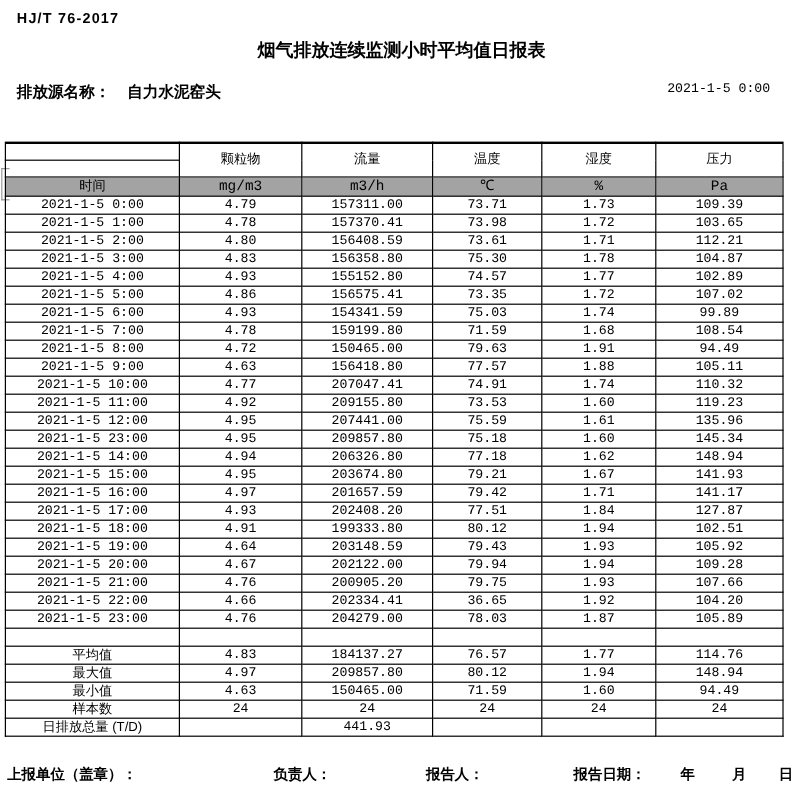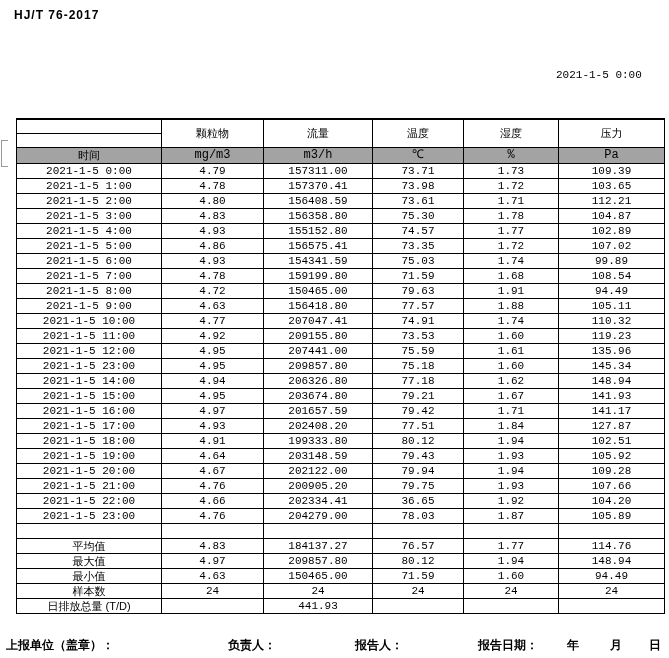--- a/index.html
+++ b/index.html
@@ -6,21 +6,21 @@
   #page{position:relative;width:669px;height:658px;background:#ffffff;overflow:hidden;
         font-family:"Liberation Sans","DejaVu Sans",sans-serif;color:#000;}
   .mono{font-family:"Liberation Mono","DejaVu Sans Mono",monospace;}
   .doc-standard{position:absolute;left:14px;top:8px;font-size:12px;font-weight:bold;letter-spacing:1px;}
   .doc-title{position:absolute;left:0;top:33px;width:100%;text-align:center;font-size:15px;font-weight:bold;}
   .source-row{position:absolute;left:14px;top:68px;font-size:13px;font-weight:bold;}
   .source-name{margin-left:14px;}
   .report-datetime{position:absolute;left:556px;top:69px;font-size:11px;}
   .margin-mark{position:absolute;left:1px;top:140px;width:6px;height:25px;
                border-left:1px solid #999;border-top:1px solid #999;border-bottom:1px solid #999;}
-  table.report{position:absolute;left:16px;top:118px;border-collapse:collapse;table-layout:fixed;
+  table.report{position:absolute;left:4px;top:118px;border-collapse:collapse;table-layout:fixed;
                width:648px;border:1px solid #000;border-top:2px solid #000;padding-left:14px;}
   table.report td{border:1px solid #000;padding:0 2px;text-align:center;overflow:hidden;
                   white-space:nowrap;font-size:11px;line-height:13px;}
   tr.hdr-split td{height:13px;}
   td.pollutant{font-size:12px;font-family:"Liberation Sans","DejaVu Sans",sans-serif;}
   tr.units-row td{height:15px;background:#a3a3a3;}
   tr.units-row td.unit{font-size:12px;}
   tr.data-row td, tr.summary-row td{height:14px;}
   tr.spacer-row td{height:14px;}
   td.num{font-family:"Liberation Mono","DejaVu Sans Mono",monospace;font-size:11px;}
@@ -30,21 +30,25 @@
   .footer-sign span{position:absolute;top:0;}
   .lbl-unit{left:6px;} .lbl-resp{left:228px;} .lbl-reporter{left:355px;} .lbl-date{left:478px;}
   .lbl-year{left:567px;} .lbl-month{left:610px;} .lbl-day{left:649px;}
 </style>
 </head>
 <body>
 
 <div id="page">
 
   <div class="doc-standard">HJ/T  76-2017</div>
-
+  <div class="doc-title">烟气排放连续监测小时平均值日报表</div>
+
+  <div class="source-row">
+    <span>排放源名称：</span><span class="source-name">自力水泥窑头</span>
+  </div>
   <div class="report-datetime mono">2021-1-5 0:00</div>
 
   <div class="margin-mark"></div>
 
   <table class="report">
     <colgroup>
       <col style="width:145px">
         <col style="width:102px">
         <col style="width:109px">
       <col style="width:91px">

